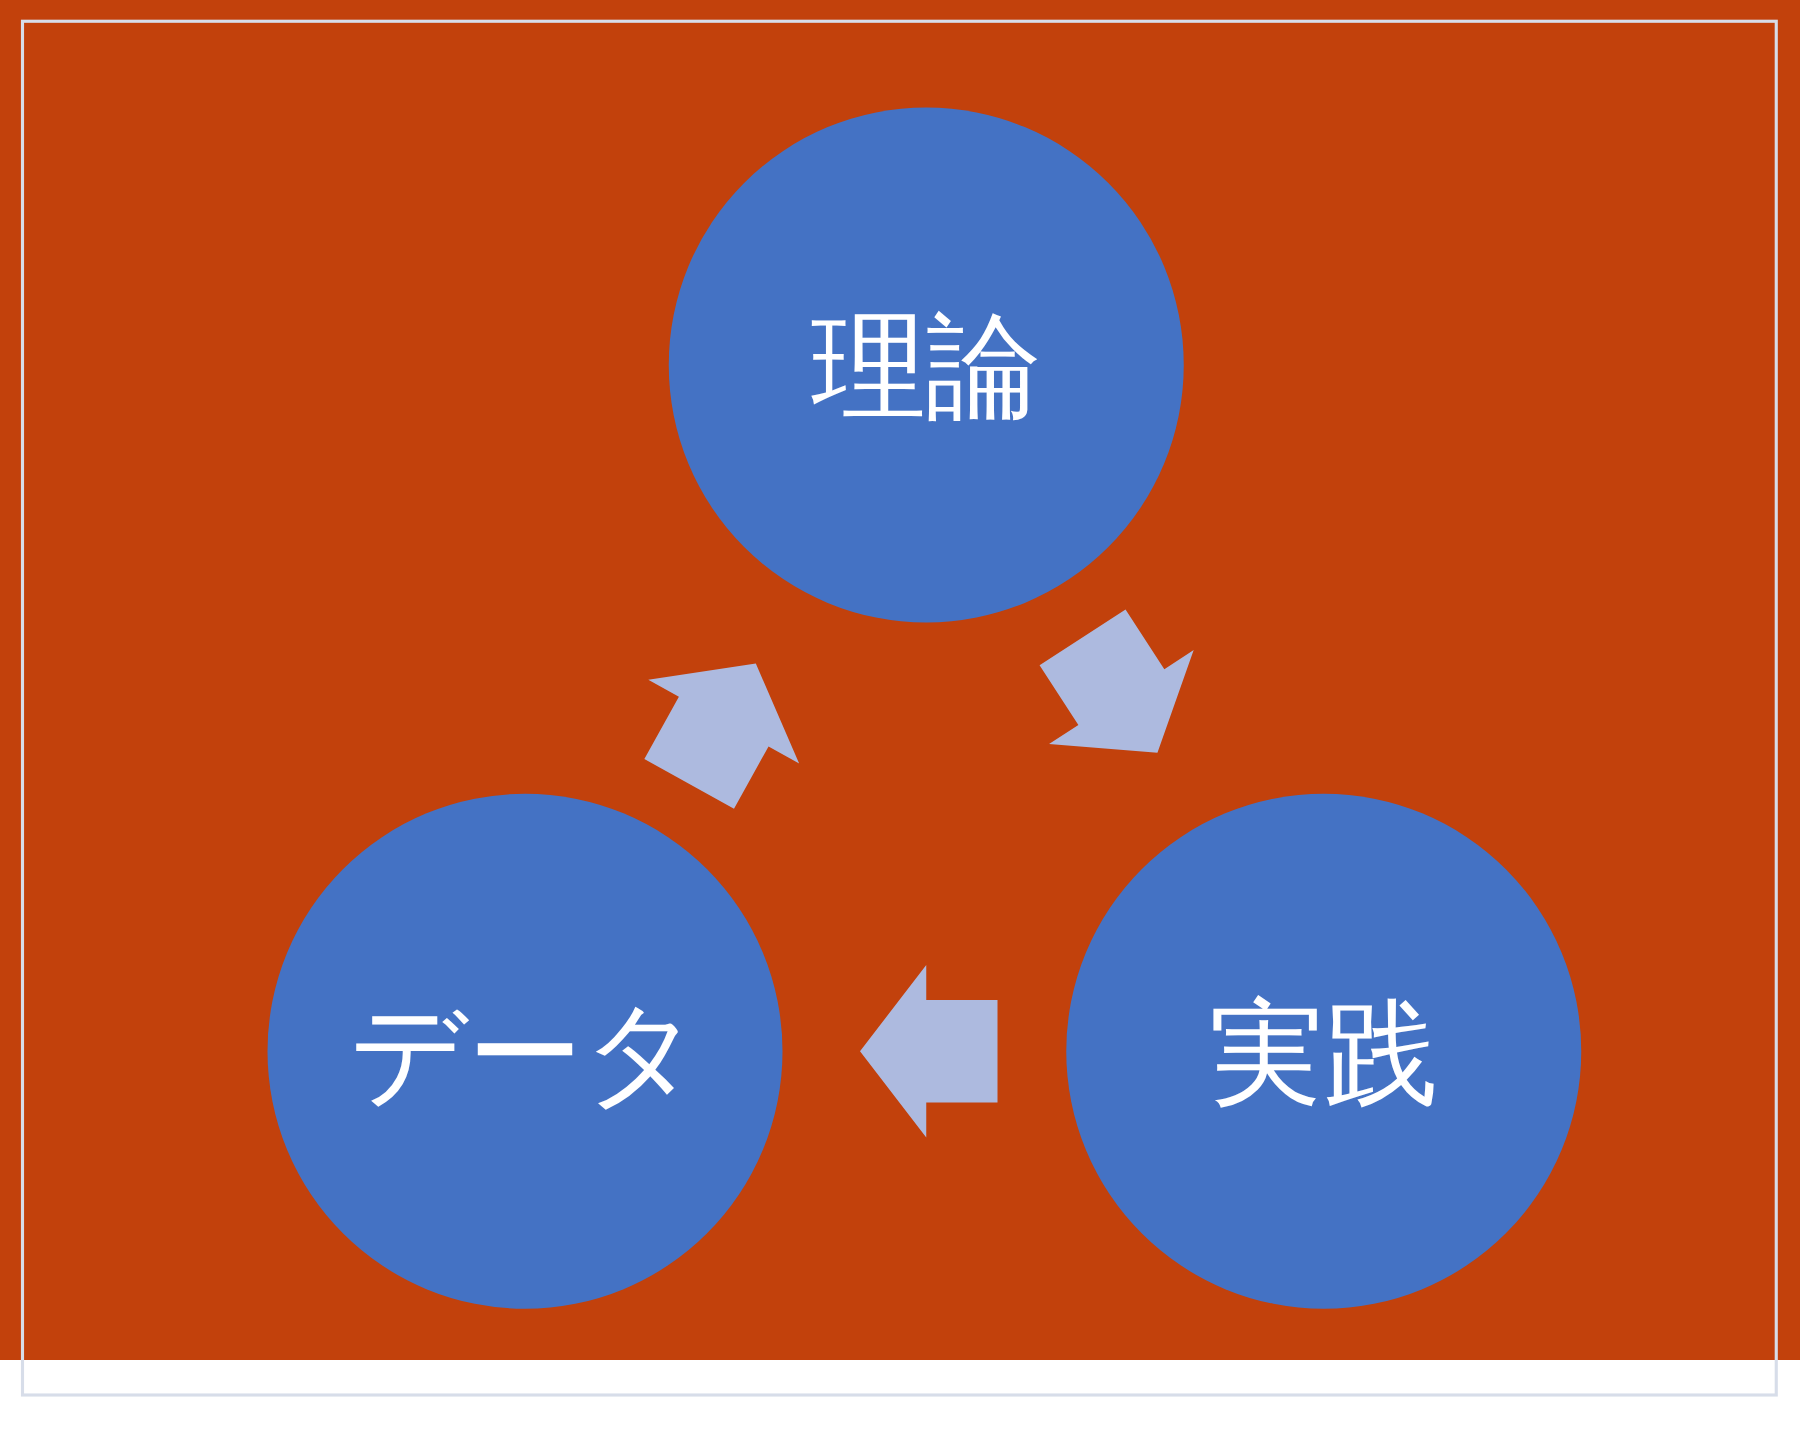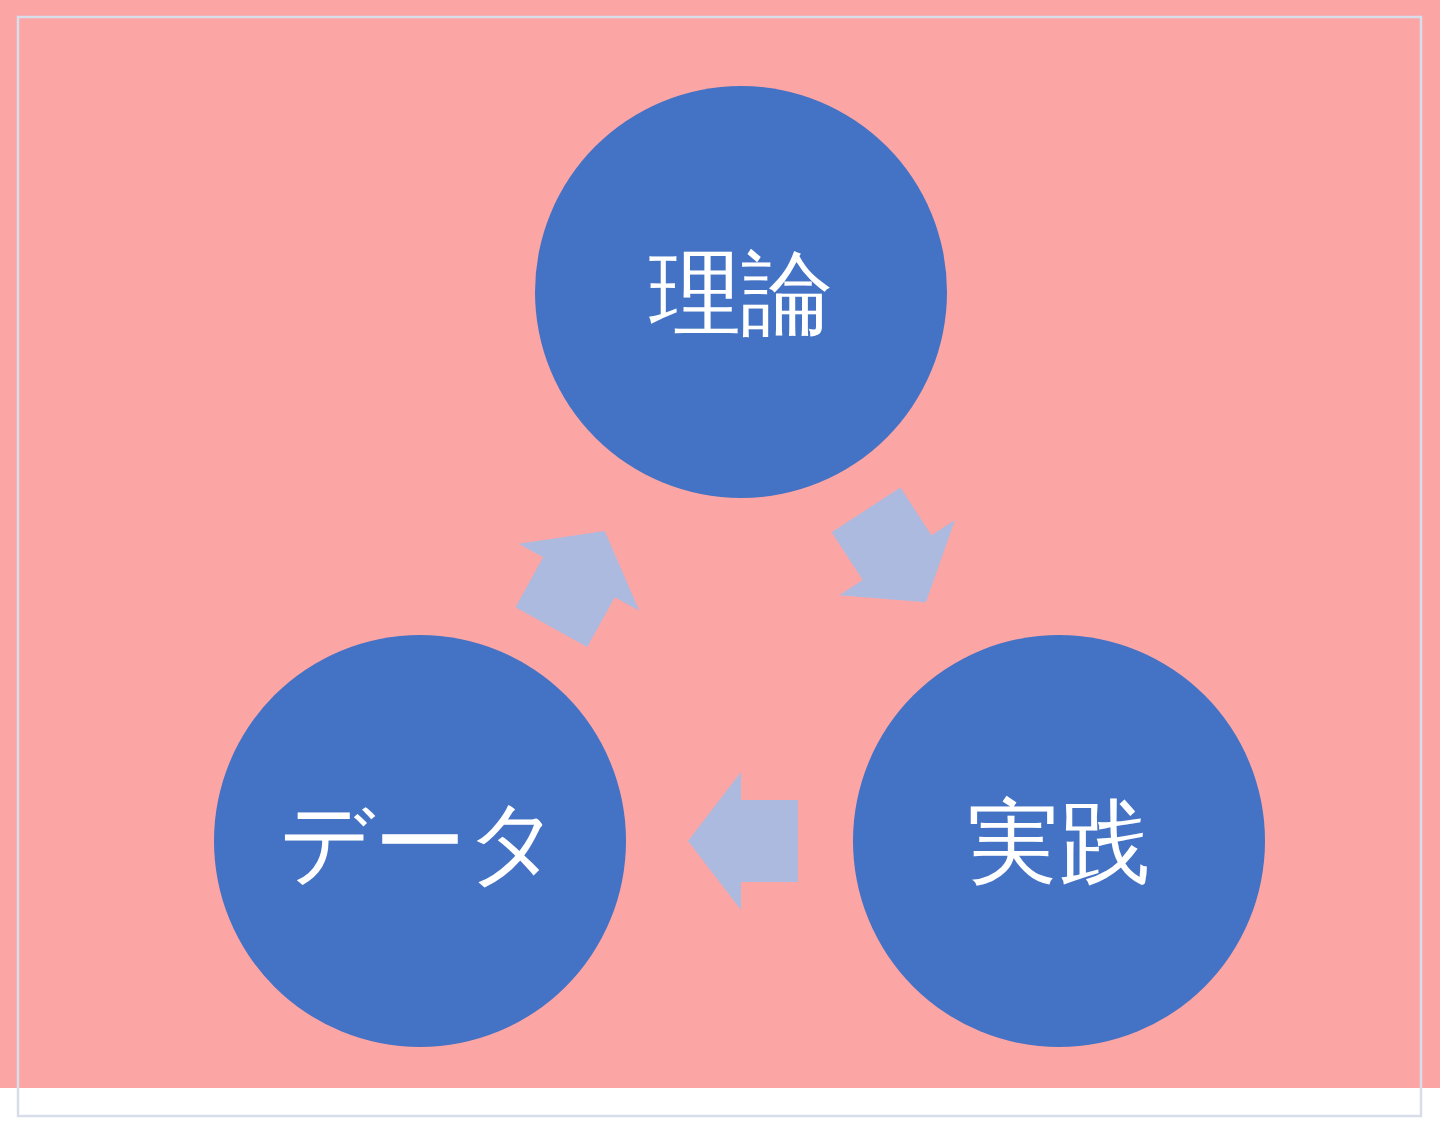--- a/index.html
+++ b/index.html
@@ -8,21 +8,21 @@
     background: #ffffff;
     width: 1440px;
     height: 1144px;
     overflow: hidden;
     font-family: "Liberation Sans", sans-serif;
   }
   .canvas {
     position: relative;
     width: 1440px;
     height: 1088px;
-    background: #fca5a5;
+    background: #c2410c;
   }
   svg.diagram {
     position: absolute;
     left: 0;
     top: 0;
     display: block;
   }
   text.node-label {
     font-family: "Liberation Sans", sans-serif;
     font-weight: 300;

